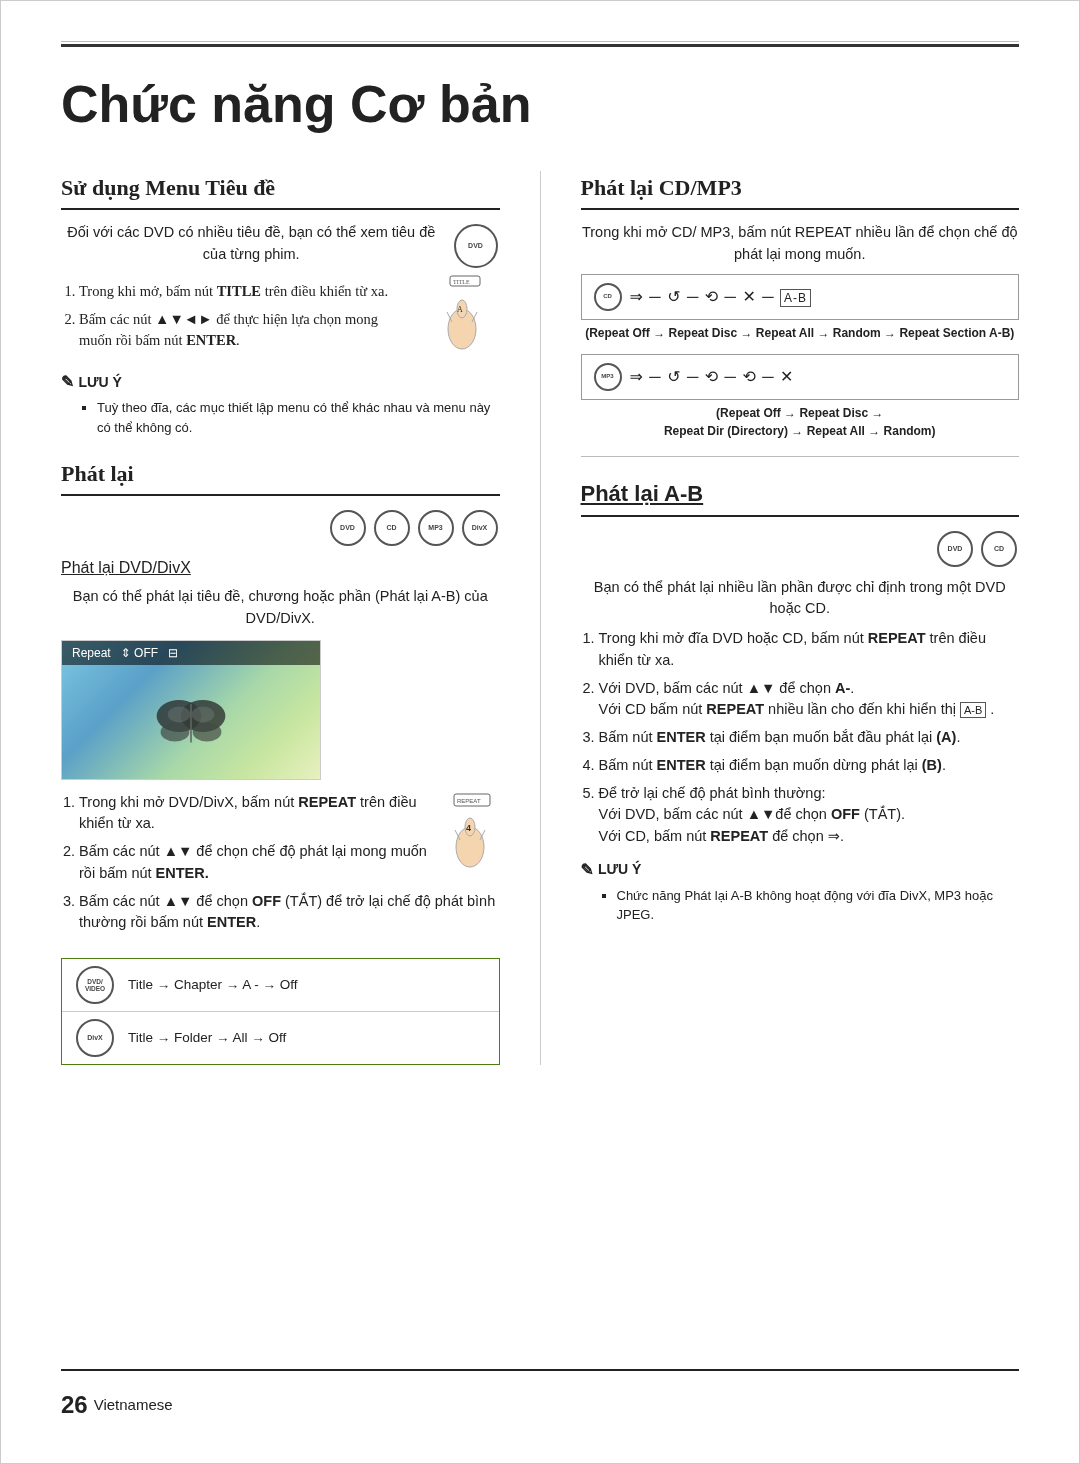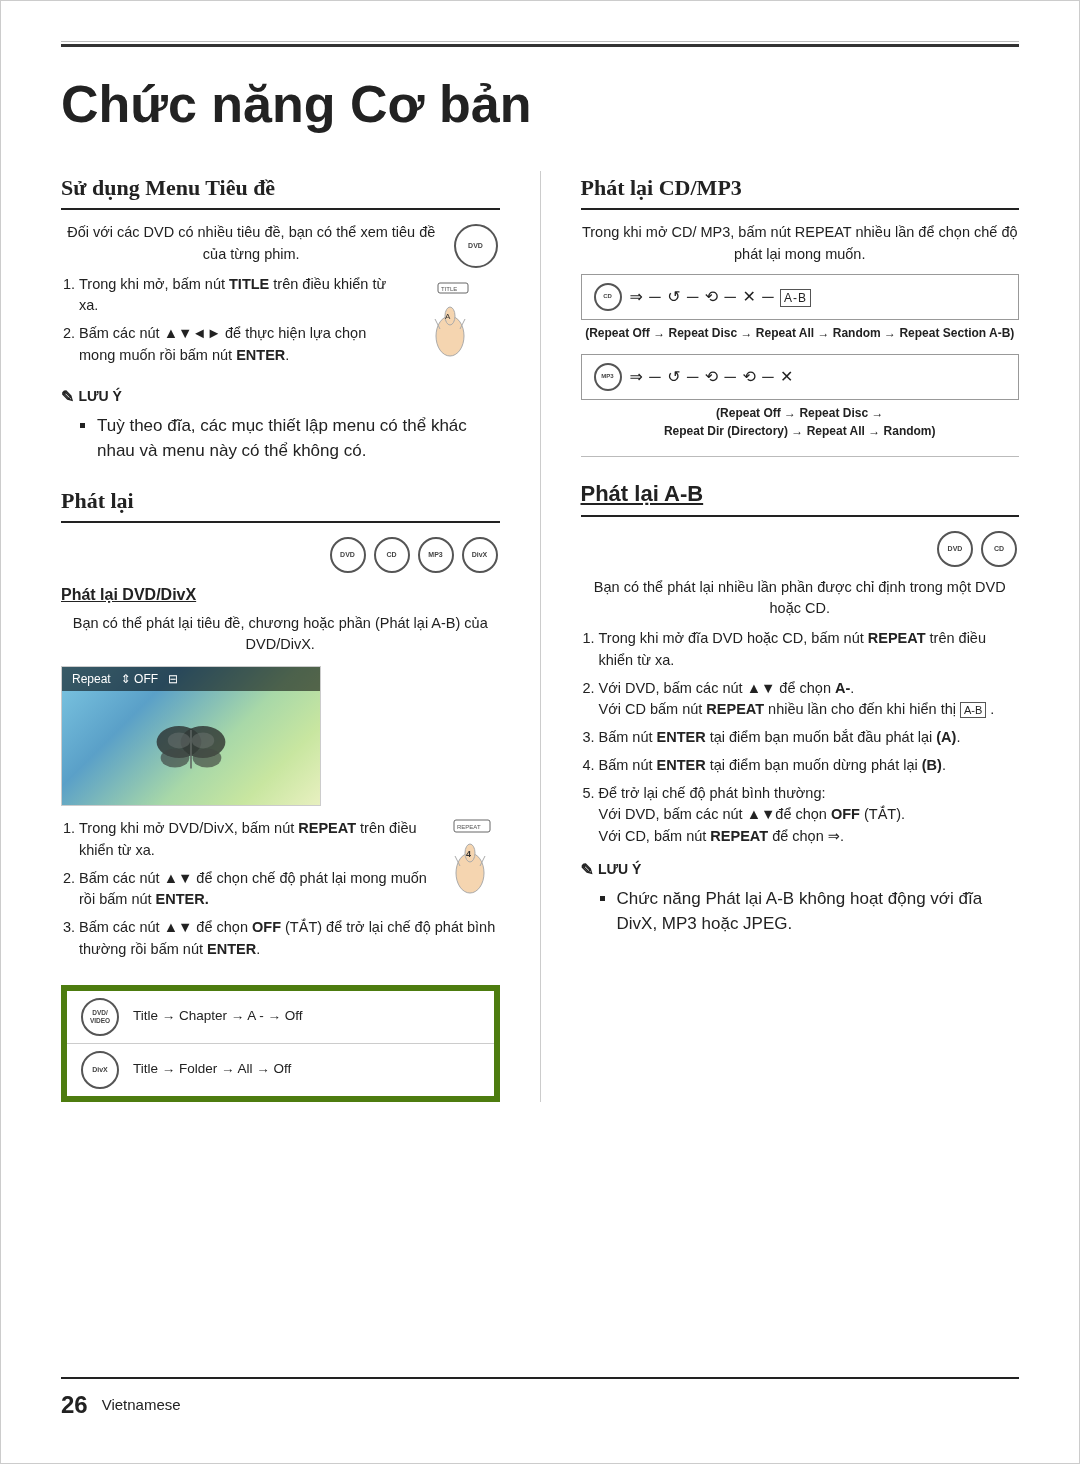--- a/index.html
+++ b/index.html
@@ -58,28 +58,28 @@
       margin-bottom: 12px;
       font-family: Liberation Serif, serif;
     }
     .sub-heading {
       font-size: 16px;
       font-weight: bold;
       margin-bottom: 6px;
     }
     .underline-heading {
       text-decoration: underline;
-      font-weight: bold;
+      font-weight: normal;
     }
     
     p { margin-bottom: 8px; font-size: 14.5px; text-align: center; }
     ol { margin-left: 18px; margin-bottom: 8px; }
     ol li { margin-bottom: 6px; font-size: 14.5px; }
     ul { margin-left: 18px; margin-bottom: 8px; }
-    ul li { margin-bottom: 4px; font-size: 17px; list-style: square; }
+    ul li { margin-bottom: 4px; font-size: 13px; list-style: square; }
 
     
     .icon-badge {
       display: inline-flex;
       flex-direction: column;
       align-items: center;
       justify-content: center;
       border: 2px solid #555;
       border-radius: 50%;
       width: 38px;
@@ -170,21 +170,21 @@
     }
     .butterfly-svg {
       width: 80px;
       height: 80px;
       opacity: 0.85;
       margin-top: 20px;
     }
 
     
     .bottom-table {
-      border: 6px solid #4d7c0f;
+      border: 1px solid #4d7c0f;
       margin-top: 16px;
       width: 100%;
     }
     .bottom-table-row {
       display: flex;
       align-items: center;
       padding: 5px 12px;
       border-bottom: 1px solid #ccc;
       gap: 12px;
       font-size: 13.5px;
@@ -194,23 +194,23 @@
     }
 
     
     .page-footer {
       position: absolute;
       bottom: 40px;
       left: 60px;
       right: 60px;
       display: flex;
       align-items: center;
-      gap: 14px;
+      gap: 6px;
       border-top: 2px solid #222;
-      padding-top: 8px;
+      padding-top: 16px;
     }
     .page-number {
       font-size: 24px;
       font-weight: bold;
     }
     .page-lang {
       font-size: 15px;
     }
 
     
@@ -218,22 +218,23 @@
       width: 1px;
       background: #ccc;
       flex-shrink: 0;
     }
 
     
     b { font-weight: bold; }
 
     .title-hand-wrapper {
       display: flex;
-      align-items: center;
-      gap: 20px;
+      align-items: flex-end;
+      gap: 8px;
+      font-family: Liberation Serif, serif;
     }
 
     .hand-remote-box {
       text-align: center;
       margin-left: 10px;
       flex-shrink: 0;
     }
 
     .phat-lai-section {
       margin-top: 20px;

